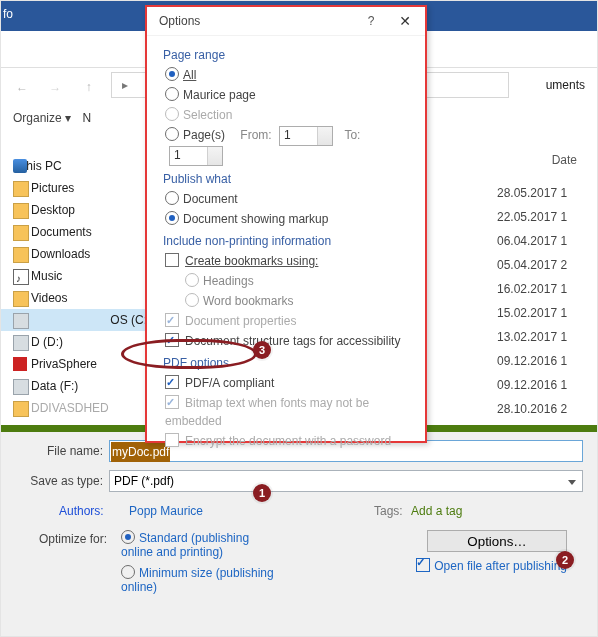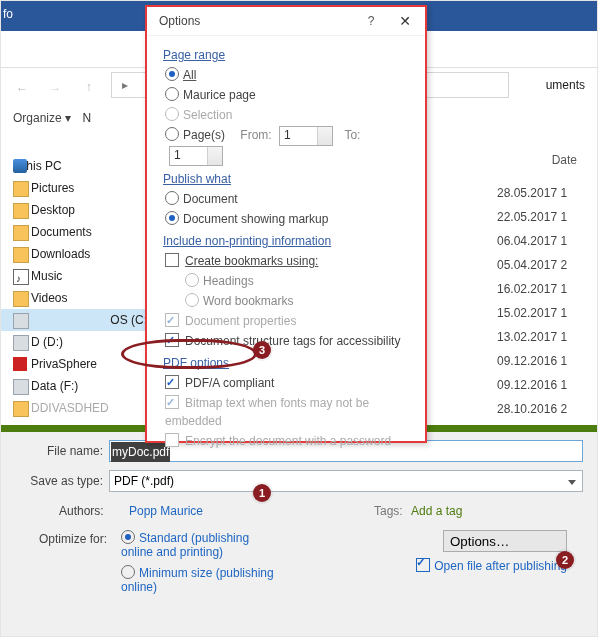--- a/index.html
+++ b/index.html
@@ -135,37 +135,37 @@
     height:196px;
     background:#f0f0f0;
     border-top:7px solid #4d7c0f;
     padding-top:8px;
   }
   .form-row { height:26px; margin-bottom:4px; position:relative;}
   .form-label { position:absolute; left:10px; top:4px; width:92px; text-align:right; color:#444;}
   .form-field { position:absolute; left:108px; top:0; right:14px; }
   .text-input { width:100%; height:22px; border:1px solid #6aa6d8; background:#fff; padding:0 4px; font:inherit; box-sizing:border-box;}
   .filename-field{
-    background:#404040; color:#fff; display:inline-block; padding:2px 1px; line-height:16px; margin:1px;
+    background:#a16207; color:#fff; display:inline-block; padding:2px 1px; line-height:16px; margin:1px;
   }
   .combo { width:100%; height:22px; border:1px solid #aab2ba; background:#fff; padding:0 4px; font:inherit; box-sizing:border-box; position:relative; text-align:left;}
   .combo:after { content:""; position:absolute; right:6px; top:9px; width:0;height:0;border-left:4px solid transparent;border-right:4px solid transparent;border-top:5px solid #555;}
   .meta-row { position:relative; height:24px; }
-  .meta-label { position:absolute; left:58px; top:4px; color:#404040;}
+  .meta-label { position:absolute; left:58px; top:4px; color:#1d4ed8;}
   .meta-value { position:absolute; left:128px; top:4px; color:#1e66c3;}
   .meta-tag-l { position:absolute; left:373px; top:4px; color:#777;}
   .meta-tag-v { position:absolute; left:410px; top:4px; color:#4d7c0f;}
 
   .opt-row { position:relative; height:40px; margin-top:6px;}
   .opt-label { position:absolute; left:38px; top:2px; color:#444;}
   .opt-radio { position:absolute; left:120px; top:0;}
   .radio { display:inline-block; width:12px; height:12px; border:1px solid #6d6d6d; border-radius:50%; vertical-align:-2px; margin-right:4px; position:relative;}
   .radio.on:after { content:""; position:absolute; left:3px; top:3px; width:6px; height:6px; background:#2060c0; border-radius:50%;}
   .radio.gray { border-color:#bbb;}
-  .opt-btn { position:absolute; right:30px; top:0; width:124px; height:22px; border:1px solid #acacac; background:#e7e7e7; text-align:left; line-height:20px; cursor:pointer;}
+  .opt-btn { position:absolute; right:30px; top:0; width:140px; height:22px; border:1px solid #acacac; background:#e7e7e7; text-align:center; line-height:20px; cursor:pointer;}
   .open-after { position:absolute; right:30px; top:28px; color:#1e66c3;}
   .open-check { display:inline-block; width:12px; height:12px; border:1px solid #1e66c3; margin-right:4px; vertical-align:-2px; position:relative;}
   .open-check:after { content:"✓"; position:absolute; left:-1px; top:-3px; color:#1860c0; font-size:11px; font-weight:bold;}
 
   
   .anno-circle {
     position:absolute; width:18px; height:18px; border-radius:50%;
     background:#8a1d22; color:#fff; font-size:11px; font-weight:700;
     line-height:18px; text-align:center;
     box-shadow:0 0 0 2px rgba(0,0,0,.05);
@@ -180,21 +180,21 @@
     border:2px solid #e53838;
     box-sizing:border-box;
     box-shadow: 2px 2px 6px rgba(0,0,0,0.2);
     margin-left: 29px;
   }
   .dlg-title-row { height:28px; line-height:28px; position:relative; padding-left:12px; color:#444; border-bottom:1px solid #f2f2f2;}
   .dlg-qmark { position:absolute; right:42px; top:0; width:24px; text-align:center; color:#555;}
   .dlg-close { position:absolute; right:8px; top:0; width:24px; text-align:center; color:#333; font-size:14px;}
 
   .dlg-body { padding:6px 12px 6px 16px; color:#444; }
-  .group-head { color:#3960a5; margin-top:6px; margin-bottom:4px;text-decoration:underline;}
+  .group-head { color:#3960a5; margin-top:6px; margin-bottom:4px;}
   .opt-line { margin:2px 0; padding-left:2px; position:relative; line-height:18px;}
   .opt-line.sub { padding-left:22px; color:#888;}
   .chk { display:inline-block; width:12px;height:12px;border:1px solid #6d6d6d; margin-right:6px; vertical-align:-2px; position:relative; background:#fff;}
   .chk.on:after{ content:"✓"; position:absolute; left:0px; top:-3px; font-size:11px; color:#2060c0; font-weight:bold;}
   .chk.gray{ border-color:#bbb;}
   .chk.onblgray{ border-color:#bbb;}
   .chk.onblgray:after{ content:"✓"; position:absolute; left:0px; top:-3px; font-size:11px; color:#9ab5db; font-weight:bold;}
   .txt-gray{ color:#aaa;}
   .txt-u { text-decoration: underline; text-decoration-color:#555;}
 

